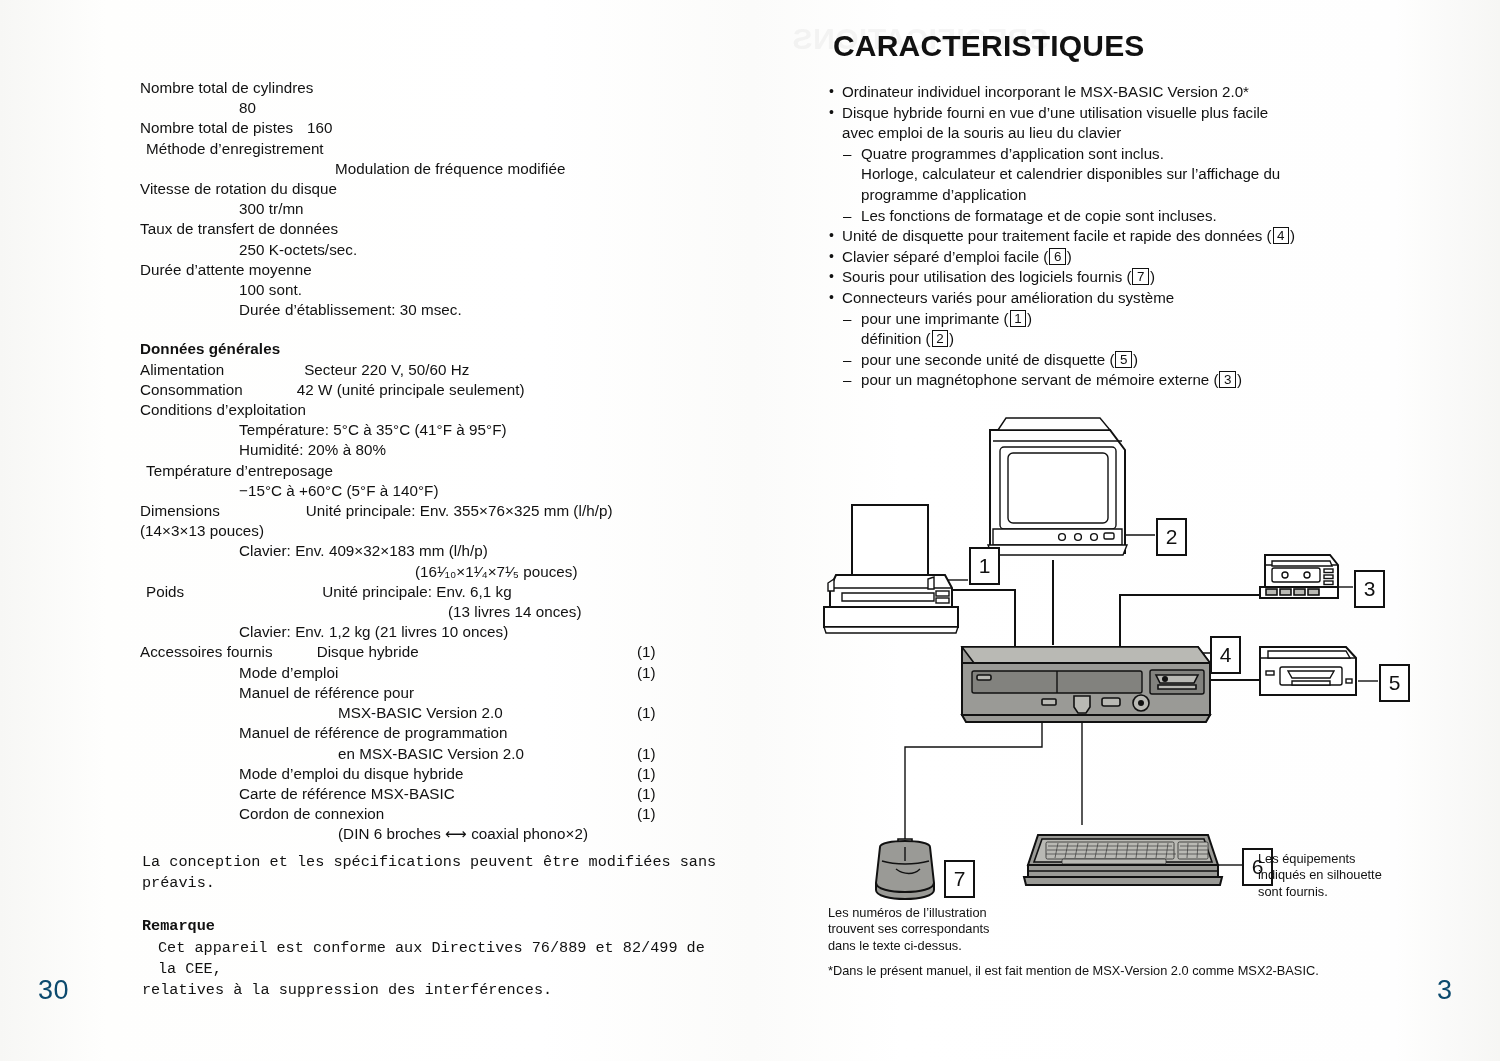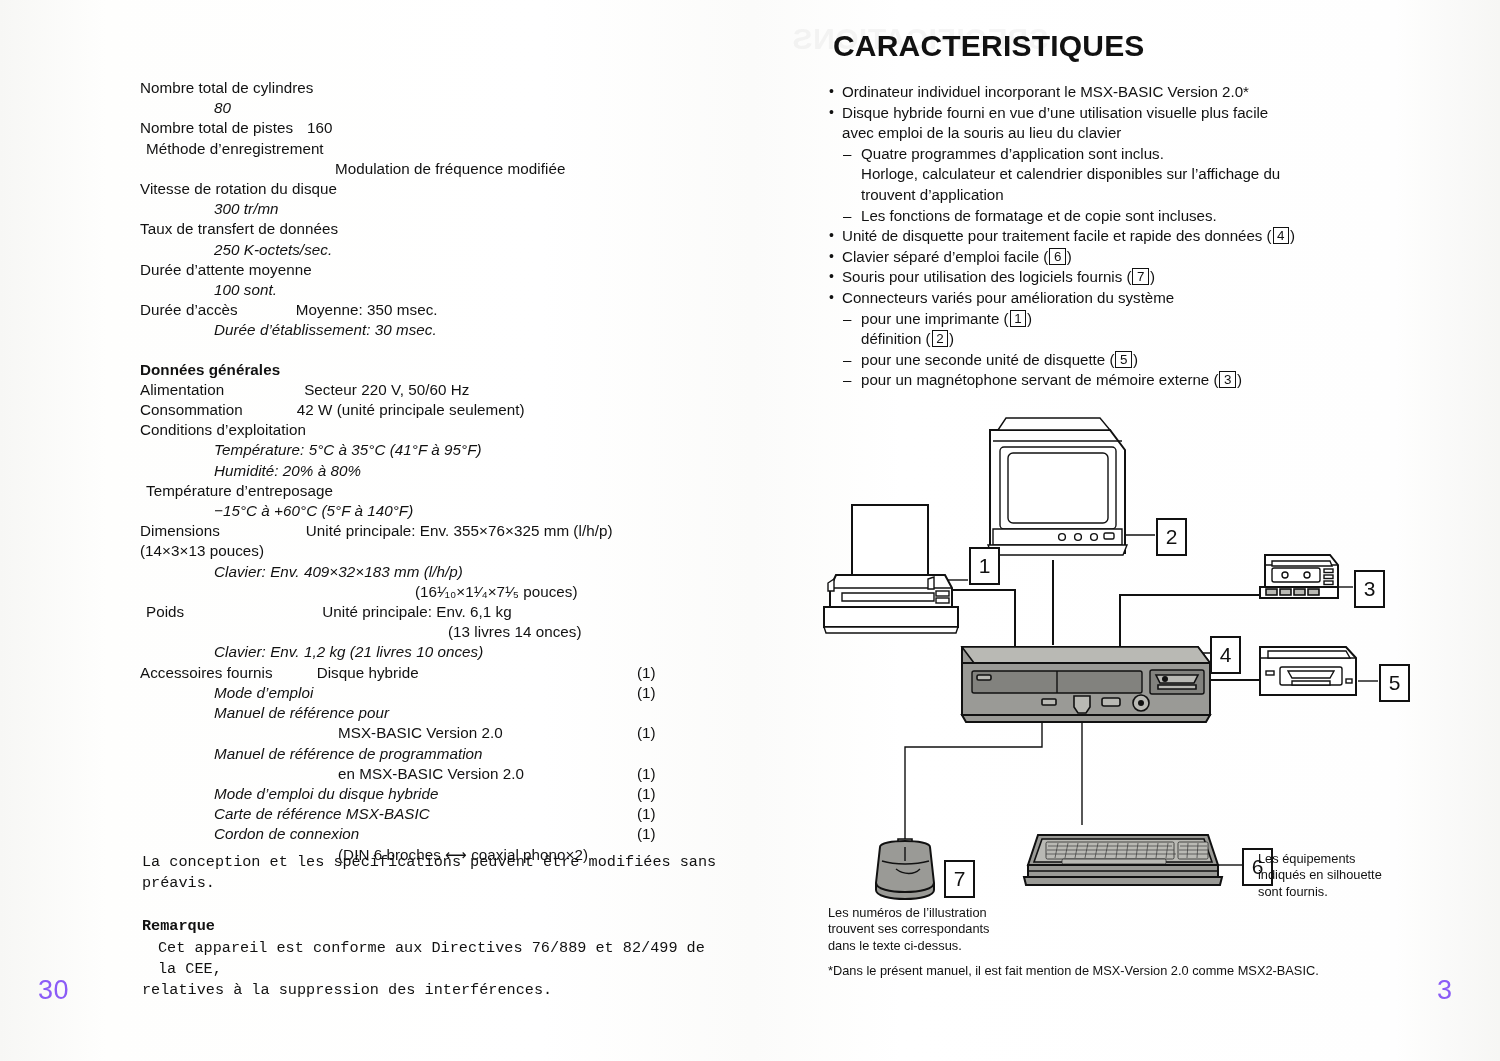--- a/index.html
+++ b/index.html
@@ -42,40 +42,40 @@
     font-weight: bold;
     letter-spacing: .5px;
     color: #555;
     pointer-events: none;
   }
 
   
   .pg-num {
     position: absolute;
     font-size: 27px;
-    color: #8b5cf6;
+    color: #0c4a6e;
     letter-spacing: .5px;
   }
   #page-num-left  { left: 38px;  top: 975px; }
   #page-num-right { left: 1437px; top: 975px; }
 
   
   #spec-block {
     position: absolute;
     left: 140px;
     top: 78px;
     width: 580px;
     font-size: 15.2px;
     line-height: 20.2px;
     letter-spacing: .05px;
   }
   .srow { display: block; white-space: nowrap; }
   .srow .lbl  { display: inline-block; vertical-align: top; }
   .srow .val  { display: inline-block; vertical-align: top; }
-  .ind-v  { margin-left: 74px; font-style: italic; }   
+  .ind-v  { margin-left: 99px; }   
   .ind-v2 { margin-left: 195px; }   
   .ind-q  { margin-left: 6px; }
   .bold   { font-weight: bold; }
   .gap-m  { height: 19px; }
 
   .acc-line { position: relative; }
   .acc-line .qty {
     position: absolute;
     left: 497px;
   }
@@ -207,21 +207,20 @@
     <span class="srow"><span class="val ind-v">80</span></span>
     <span class="srow"><span class="lbl">Nombre total de pistes</span><span class="val" style="margin-left:14px">160</span></span>
     <span class="srow"><span class="lbl ind-q">Méthode d’enregistrement</span></span>
     <span class="srow"><span class="val ind-v2">Modulation de fréquence modifiée</span></span>
     <span class="srow"><span class="lbl">Vitesse de rotation du disque</span></span>
     <span class="srow"><span class="val ind-v">300 tr/mn</span></span>
     <span class="srow"><span class="lbl">Taux de transfert de données</span></span>
     <span class="srow"><span class="val ind-v">250 K-octets/sec.</span></span>
     <span class="srow"><span class="lbl">Durée d’attente moyenne</span></span>
     <span class="srow"><span class="val ind-v">100 sont.</span></span>
-    <span class="srow"><span class="lbl">Durée d’accès</span><span class="val" style="margin-left:58px">Moyenne: 350 msec.</span></span>
     <span class="srow"><span class="val ind-v">Durée d’établissement: 30 msec.</span></span>
 
     <div class="gap-m"></div>
 
     <span class="srow bold">Données générales</span>
 
     <span class="srow"><span class="lbl">Alimentation</span><span class="val" style="margin-left:80px">Secteur 220 V, 50/60 Hz</span></span>
     <span class="srow"><span class="lbl">Consommation</span><span class="val" style="margin-left:54px">42 W (unité principale seulement)</span></span>
     <span class="srow"><span class="lbl">Conditions d’exploitation</span></span>
     <span class="srow"><span class="val ind-v">Température: 5°C à 35°C (41°F à 95°F)</span></span>
@@ -260,21 +259,21 @@
   <div class="pg-num" id="page-num-left">30</div>
 
   <div id="car-title">CARACTERISTIQUES</div>
 
   <div id="feature-list">
     <span class="f-bullet"><span>Ordinateur individuel incorporant le MSX-BASIC Version 2.0*</span></span>
     <span class="f-bullet"><span>Disque hybride fourni en vue d’une utilisation visuelle plus facile</span></span>
     <span class="f-cont"><span>avec emploi de la souris au lieu du clavier</span></span>
     <span class="f-dash"><span>Quatre programmes d’application sont inclus.</span></span>
     <span class="f-dash-cont"><span>Horloge, calculateur et calendrier disponibles sur l’affichage du</span></span>
-    <span class="f-dash-cont"><span>trouvent d’application</span></span>
+    <span class="f-dash-cont"><span>programme d’application</span></span>
     <span class="f-dash"><span>Les fonctions de formatage et de copie sont incluses.</span></span>
 
     <span class="f-bullet"><span>Unité de disquette pour traitement facile et rapide des données (</span><span class="refbox">4</span><span>)</span></span>
     <span class="f-bullet"><span>Clavier séparé d’emploi facile (</span><span class="refbox">6</span><span>)</span></span>
     <span class="f-bullet"><span>Souris pour utilisation des logiciels fournis (</span><span class="refbox">7</span><span>)</span></span>
     <span class="f-bullet"><span>Connecteurs variés pour amélioration du système</span></span>
 
     <span class="f-dash"><span>pour une imprimante (</span><span class="refbox">1</span><span>)</span></span>
     <span class="f-dash-cont"><span>définition (</span><span class="refbox">2</span><span>)</span></span>
     <span class="f-dash"><span>pour une seconde unité de disquette (</span><span class="refbox">5</span><span>)</span></span>

